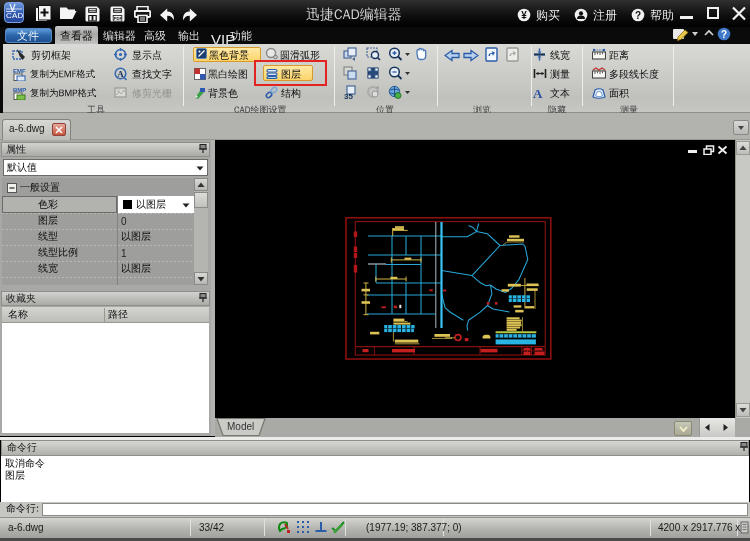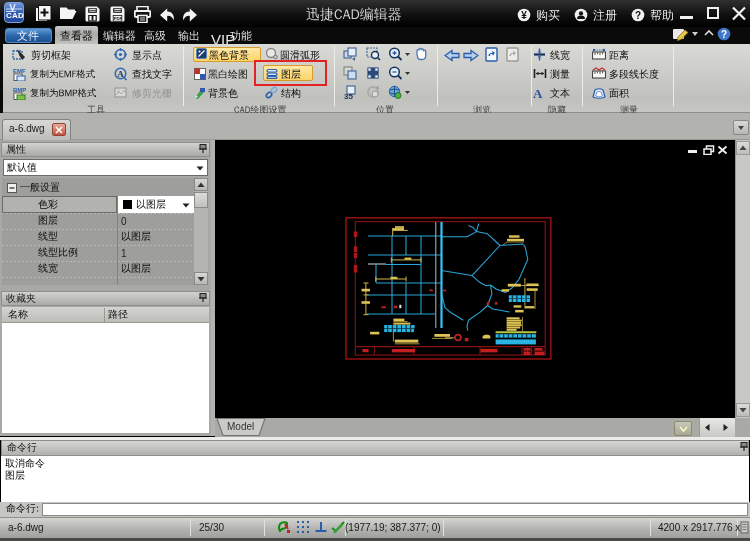--- a/index.html
+++ b/index.html
@@ -113,21 +113,21 @@
       <path id="u547d" d="M536 -360 856 -361V-44Q854 -4 825 18Q777 54 683 52Q694 3 661 -34Q690 -30 732 -30Q774 -29 780 -34Q786 -40 786 -60V-308H606L608 -20Q608 51 612 123Q573 119 534 123Q537 52 537 -20ZM209 40H139V-368H431V40H360V-24H209ZM701 -513Q698 -484 701 -455Q647 -457 594 -457H382Q328 -457 275 -455L276 -486Q176 -410 64 -369Q54 -412 21 -441Q180 -497 290 -587Q338 -626 366 -663Q426 -743 473 -831Q509 -807 548 -791L531 -764Q632 -646 732 -580Q833 -515 978 -477Q944 -452 933 -411Q806 -446 694 -528Q581 -611 494 -710Q409 -595 309 -512L594 -510Q647 -510 701 -513ZM360 -315H209V-77H360Z"></path>
       <path id="u4ee4" d="M294 -216Q233 -216 172 -213Q175 -246 172 -279Q233 -276 294 -276H846L533 18L635 96L584 159L442 49L297 -53L342 -120L490 -16L532 17L483 -35L675 -216ZM546 -299Q469 -386 380 -463L433 -524Q526 -444 606 -352ZM486 -821Q523 -798 565 -782L541 -734Q574 -683 621 -622Q709 -506 836 -431Q906 -389 981 -359Q945 -336 929 -291Q786 -353 676 -463Q575 -562 503 -669Q387 -477 230 -349Q154 -288 67 -245Q53 -293 18 -321Q105 -362 184 -418Q312 -509 379 -616Q438 -713 486 -821Z"></path>
       <path id="u884c" d="M706 1V-417H522Q464 -417 406 -414Q409 -446 406 -477Q464 -474 522 -474H873Q931 -474 990 -477Q986 -446 990 -414Q931 -417 873 -417H778V26Q778 69 748 97Q706 135 591 134Q603 83 567 46Q600 50 644 50Q688 50 697 44Q706 37 706 1ZM932 -748Q928 -716 932 -685Q874 -687 815 -687H585Q527 -687 468 -685Q472 -716 468 -748Q527 -745 585 -745H815Q874 -745 932 -748ZM311 -586Q345 -563 384 -547Q331 -467 266 -395V-2Q266 67 270 136Q227 132 184 136Q188 67 188 -2V-313L70 -202Q47 -230 6 -242Q126 -343 229 -477ZM280 -815Q314 -795 355 -780Q282 -659 163 -564Q123 -532 81 -502Q60 -533 23 -548Q127 -616 208 -718Q246 -766 280 -815Z"></path>
       <path id="u53d6" d="M425 123Q387 119 348 123Q352 52 352 -20V-120Q175 -76 36 -31Q38 -77 15 -117Q58 -119 102 -124V-755Q69 -754 36 -752Q39 -782 36 -811Q90 -808 144 -808H456Q510 -808 563 -811Q560 -782 563 -752Q510 -755 456 -755H422V-184L495 -203L493 -155L422 -138L423 57Q567 -45 662 -193Q560 -398 558 -637Q538 -636 518 -635Q521 -665 518 -694Q572 -691 625 -691H881Q854 -388 740 -183Q837 -32 986 68Q945 80 922 115Q791 23 702 -121Q617 7 489 102Q459 78 423 65Q424 94 425 123ZM622 -638Q626 -425 700 -258Q793 -433 811 -638ZM352 -597V-755H172V-597ZM352 -379V-544H172V-379ZM352 -326H172V-133Q253 -145 352 -168Z"></path>
       <path id="u6d88" d="M881 -10V-140H505V-19Q505 50 508 120Q471 116 433 120Q436 50 436 -19L437 -564H661V-702Q661 -772 657 -841Q695 -837 732 -841Q729 -772 729 -702V-564H950V19Q950 80 907 104Q862 128 772 127Q783 79 750 44Q781 47 822 48Q863 48 872 40Q881 33 881 -10ZM900 -799Q930 -777 965 -762Q911 -667 817 -577Q797 -607 762 -618Q813 -664 860 -737ZM546 -585Q481 -667 406 -739L458 -794Q537 -718 605 -632ZM881 -376V-515H505V-376ZM881 -189V-327H505V-189ZM150 118Q109 94 47 92Q91 11 138 -93Q184 -197 273 -454L314 -433L199 -54ZM229 -457 166 -408 17 -544 80 -594ZM248 -626Q178 -702 97 -768L157 -820Q243 -750 316 -670Z"></path>
       <path id="u3a" d="M215 -404H101V-520H215ZM215 0H101V-116H215Z"></path>
     </defs>
   </svg>
 <div class="a" style="left:0;top:0;width:750px;height:27px;background:linear-gradient(#303030,#101010 55%,#000)"></div>
 <div class="a" style="left:4px;top:2px;width:20px;height:21px;border-radius:4px;background:linear-gradient(#6f9ade,#3059ae 55%,#27479a);border:1px solid #7aa0e0"></div>
-<div class="lat" style="left:6px;top:11px;font-size:8px;font-weight:bold;color:#fff;letter-spacing:0.2px">CAD</div>
+<div class="lat" style="left:6px;top:11px;font-size:8px;font-weight:normal;color:#fff;letter-spacing:0.2px">CAD</div>
 <svg class="i" style="left:6px;top:4px" width="16" height="8" viewBox="0 0 16 8">
     <path d="M0 5 H16 M0 7.5 H10" stroke="#cfdef5" stroke-width="1.2"></path>
     <path d="M4 0 L6.5 7 M9 0 L6.5 7" stroke="#e8eef8" stroke-width="1.3"></path>
   </svg>
 <svg class="i" style="left:35px;top:5px" width="17" height="17" viewBox="0 0 17 17">
     <rect x="1" y="3" width="11" height="13" fill="#f4f4f4"></rect>
     <rect x="3.5" y="0.5" width="12.5" height="14.5" fill="#f4f4f4" stroke="#111" stroke-width="1"></rect>
     <path d="M9.5 3.5 v8 M5.5 7.5 h8" stroke="#111" stroke-width="2.2"></path>
   </svg>
 <svg class="i" style="left:59px;top:5px" width="18" height="17" viewBox="0 0 18 17">
@@ -822,21 +822,21 @@
   </svg>
 <div class="a" style="left:42px;top:503px;width:706px;height:13px;background:#fff;border:1px solid #8a8a86"></div>
 <div class="a" style="left:0;top:517px;width:750px;height:21px;background:linear-gradient(#d4d4d0,#b0b0ac 60%,#a0a09c);border-top:1px solid #8e8e8a"></div>
 <div class="a" style="left:190px;top:519px;width:1px;height:17px;background:#90908c;border-right:1px solid #e0e0dc"></div>
 <div class="a" style="left:264px;top:519px;width:1px;height:17px;background:#90908c;border-right:1px solid #e0e0dc"></div>
 <div class="a" style="left:345px;top:519px;width:1px;height:17px;background:#90908c;border-right:1px solid #e0e0dc"></div>
 <div class="a" style="left:443px;top:519px;width:1px;height:17px;background:#90908c;border-right:1px solid #e0e0dc"></div>
 <div class="a" style="left:650px;top:519px;width:1px;height:17px;background:#90908c;border-right:1px solid #e0e0dc"></div>
 <div class="a" style="left:737px;top:519px;width:1px;height:17px;background:#90908c;border-right:1px solid #e0e0dc"></div>
 <div class="lat" style="left:8px;top:522px;font-size:10px;color:#1a1a1a">a-6.dwg</div>
-<div class="lat" style="left:199px;top:522px;font-size:10px;color:#1a1a1a">25/30</div>
+<div class="lat" style="left:199px;top:522px;font-size:10px;color:#1a1a1a">33/42</div>
 <svg class="i" style="left:277px;top:520px" width="14" height="14" viewBox="0 0 14 14">
     <path d="M3 11 Q1 8 3 4 Q6 1 10 3 L10 6 Q8 9 5 9z" fill="none" stroke="#108a10" stroke-width="2"></path>
     <path d="M8 4 l3 5" stroke="#c02020" stroke-width="1.8"></path>
     <rect x="10" y="10" width="3" height="3" fill="#c02020"></rect>
   </svg>
 <svg class="i" style="left:296px;top:520px" width="14" height="14" viewBox="0 0 14 14">
     <g fill="#2a5caa">
       <rect x="1" y="1" width="2" height="2"></rect>
       <rect x="6" y="1" width="2" height="2"></rect>
       <rect x="11" y="1" width="2" height="2"></rect>
@@ -848,18 +848,18 @@
       <rect x="11" y="11" width="2" height="2"></rect>
     </g>
   </svg>
 <svg class="i" style="left:314px;top:520px" width="14" height="14" viewBox="0 0 14 14">
     <path d="M7 2 V11 M1.5 11 H12.5" stroke="#2a5caa" stroke-width="2"></path>
   </svg>
 <svg class="i" style="left:330px;top:519px" width="16" height="15" viewBox="0 0 16 15">
     <path d="M2 9 L6 12 L14 3" fill="none" stroke="#1a8a1a" stroke-width="2"></path>
     <path d="M3 13 l8-8 2 1.5 -8 8z" fill="#3aa03a"></path>
   </svg>
-<div class="lat" style="left:345px;top:522px;font-size:10px;color:#1a1a1a">(1977.19; 387.377; 0)</div>
+<div class="lat" style="left:366px;top:522px;font-size:10px;color:#1a1a1a">(1977.19; 387.377; 0)</div>
 <div class="lat" style="left:658px;top:522px;font-size:10px;color:#1a1a1a">4200 x 2917.776 x 0</div>
 <svg class="i" style="left:740px;top:521px" width="9" height="13" viewBox="0 0 9 13">
     <rect x="1" y="1" width="7" height="11" fill="#c8c8c4" stroke="#666" stroke-width="1"></rect>
     <path d="M2.5 3.5 h4 M2.5 6 h4 M2.5 8.5 h4" stroke="#666" stroke-width="0.8"></path>
   </svg>
 <div class="a" style="left:0;top:538px;width:750px;height:3px;background:#4a4a48"></div>
 </body></html>

